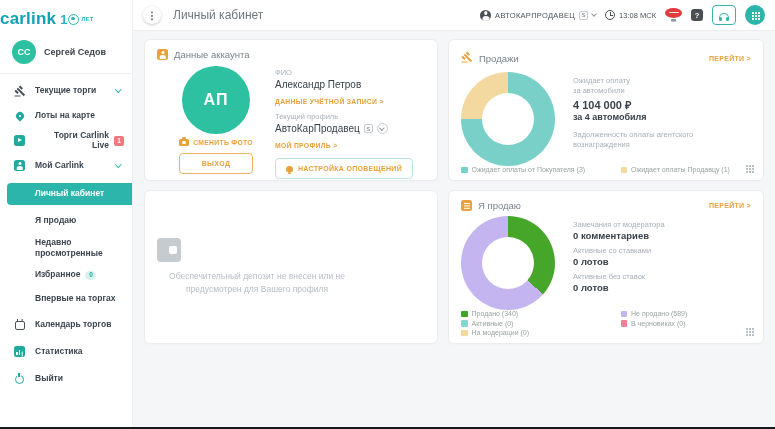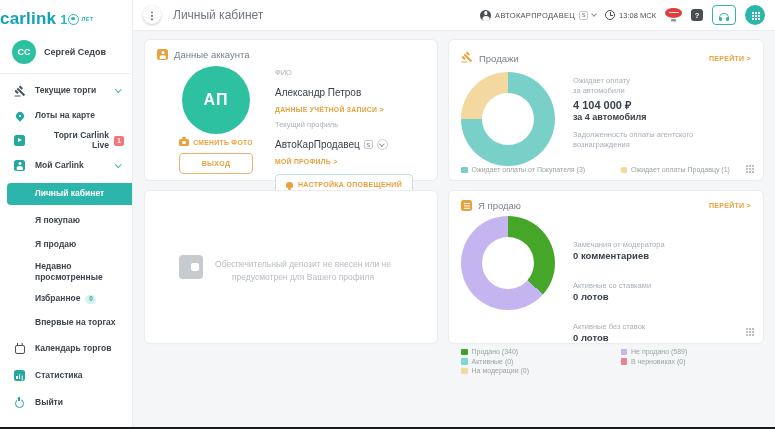--- a/index.html
+++ b/index.html
@@ -95,21 +95,21 @@
   .acc-left { width:118px; display:flex; flex-direction:column; align-items:center; flex:none; }
   .big-avatar { width:68px; height:68px; border-radius:50%; background:#2dc1a2; color:#fff; font-size:16px; font-weight:bold; display:flex; align-items:center; justify-content:center; letter-spacing:1px; }
   .photo-row { display:flex; align-items:center; gap:4px; margin-top:5px; cursor:pointer; }
   .icon-camera { width:10px; height:7px; background:#e9a13b; border-radius:1.5px; position:relative; }
   .icon-camera::before { content:""; position:absolute; top:-1.8px; left:3px; width:3.6px; height:2px; background:#e9a13b; border-radius:1px; }
   .icon-camera::after { content:""; position:absolute; top:1.7px; left:3.2px; width:3.4px; height:3.4px; border-radius:50%; background:#fff; }
   .photo-label { font-size:6.8px; font-weight:bold; color:#e9a13b; letter-spacing:.3px; }
   .btn-outline-orange { margin-top:7px; border:1px solid #edb468; border-radius:4px; background:#fff; color:#e9a13b; font-size:7px; font-weight:bold; padding:6px 22px; letter-spacing:.4px; cursor:pointer; font-family:inherit; }
   .acc-right { flex:1; padding-top:2px; }
   .f-label { font-size:7.5px; color:#a8b0b9; }
-  .f-value { font-size:10px; color:#39424b; margin-top:10px; display:flex; align-items:center; gap:4px; }
+  .f-value { font-size:10px; color:#39424b; margin-top:2px; display:flex; align-items:center; gap:4px; }
   .o-link { display:inline-block; font-size:6.8px; font-weight:bold; color:#e9a13b; letter-spacing:.3px; margin:5px 0 7px 0; cursor:pointer; }
   .chev-circle { width:11px; height:11px; border:1px solid #c6ccd2; border-radius:50%; display:inline-flex; align-items:center; justify-content:center; cursor:pointer; }
   .chev-circle i { width:3.6px; height:3.6px; border-right:1.2px solid #8d949b; border-bottom:1.2px solid #8d949b; transform:rotate(45deg); margin-top:-1.5px; }
   .btn-notify { margin-top:6px; display:inline-flex; align-items:center; gap:5px; border:1px solid #bfe3de; border-radius:4px; background:#fff; color:#e9a13b; font-size:7px; font-weight:bold; padding:6px 10px; letter-spacing:.3px; cursor:pointer; font-family:inherit; }
   .icon-bell { width:7px; height:6px; background:#e9a13b; border-radius:50% 50% 2px 2px; position:relative; }
   .icon-bell::after { content:""; position:absolute; bottom:-2px; left:2.3px; width:2.4px; height:1.6px; border-radius:50%; background:#e9a13b; }
 
   
   .chart-body { display:flex; flex:1; margin-top:5px; }
   .donut { width:94px; height:94px; border-radius:50%; position:relative; flex:none; }
@@ -122,28 +122,28 @@
   .icon-check { width:13px; height:13px; border:1.4px solid #49c2b4; border-radius:50%; position:relative; flex:none; }
   .icon-check::before { content:""; position:absolute; top:3px; left:2.6px; width:5.5px; height:2.8px; border-left:1.4px solid #49c2b4; border-bottom:1.4px solid #49c2b4; transform:rotate(-45deg); }
   .status-text { font-size:10.5px; font-weight:bold; color:#39424b; }
   .legend-row { display:flex; margin-top:auto; padding-bottom:2px; }
   .legend-item { display:flex; align-items:flex-start; gap:4px; font-size:7px; color:#9aa59f; }
   .legend-item .sw { width:6.5px; height:6.5px; border-radius:1px; flex:none; margin-top:.5px; }
   .legend-col { display:flex; flex-direction:column; gap:2.5px; }
   .w55 { width:55%; }
 
   
-  .dep-body { flex:1; display:flex; flex-direction:row; align-items:center; justify-content:center; }
+  .dep-body { flex:1; display:flex; flex-direction:column; justify-content:center; }
   .icon-wallet-big { width:24px; height:24px; border-radius:4px; background:#c6cbd0; position:relative; }
   .icon-wallet-big::before { content:""; position:absolute; right:4px; top:8px; width:8px; height:8px; border-radius:2px; background:#fff; }
   .dep-text { margin-top:8px; font-size:8.5px; color:#b6bcc4; text-align:center; max-width:200px; line-height:1.5; }
 
   
   .sell-stat { margin-bottom:5px; }
-  .sell-stat .f-label { font-size:7.5px;margin-top:20px; }
+  .sell-stat .f-label { font-size:7.5px; }
   .sell-stat .s-val { font-size:9.5px; font-weight:bold; color:#39424b; margin-top:1px; }
 
   .bottom-bar { position:absolute; left:0; right:0; bottom:0; height:2px; background:#17191b; z-index:5; }
 </style>
 </head>
 <body>
 
 <aside class="sidebar">
   <div class="logo-row">
     <span class="logo-text">carlink</span>
@@ -183,21 +183,20 @@
   </div>
   <div class="nav-item">
     <span class="nico">
         <span class="sq-teal icon-idcard"></span>
       </span>
     <span class="nlabel">Мой Carlink</span>
     <span class="chev"></span>
   </div>
 
   <div class="sub-item active-bar">Личный кабинет</div>
-  <div class="sub-item">Я покупаю</div>
   <div class="sub-item">Я продаю</div>
   <div class="sub-item" style="min-height:30px; padding-right:30px;">Недавно просмотренные</div>
   <div class="sub-item">
     <span>Избранное</span>
     <span class="badge-teal">0</span>
   </div>
   <div class="sub-item">Впервые на торгах</div>
 
   <div class="nav-item" style="height:27px">
     <span class="nico">

